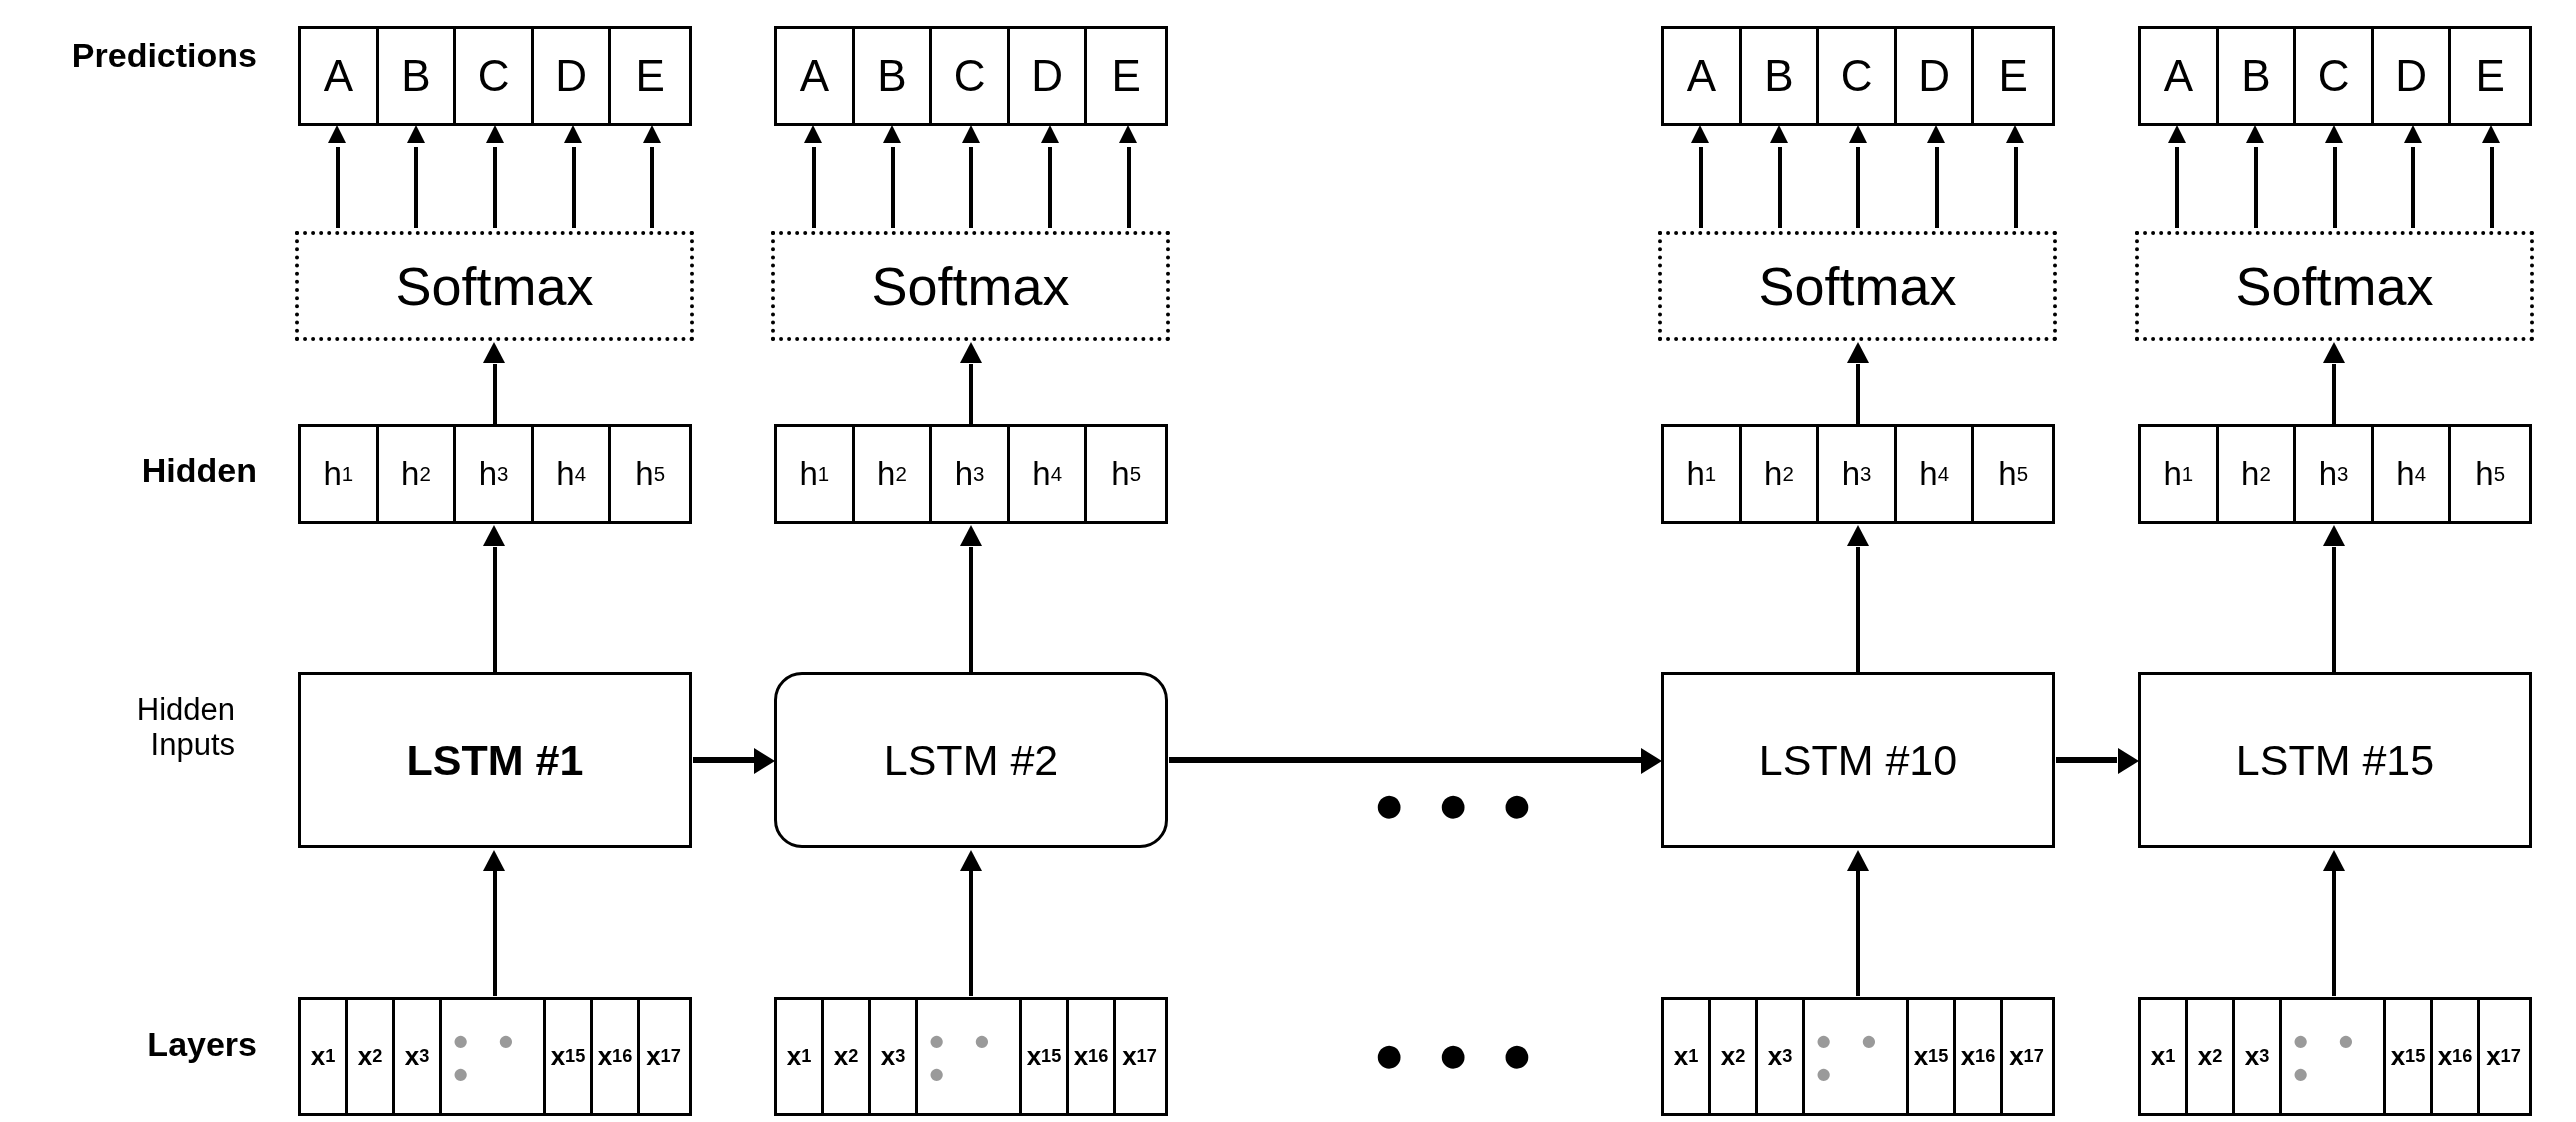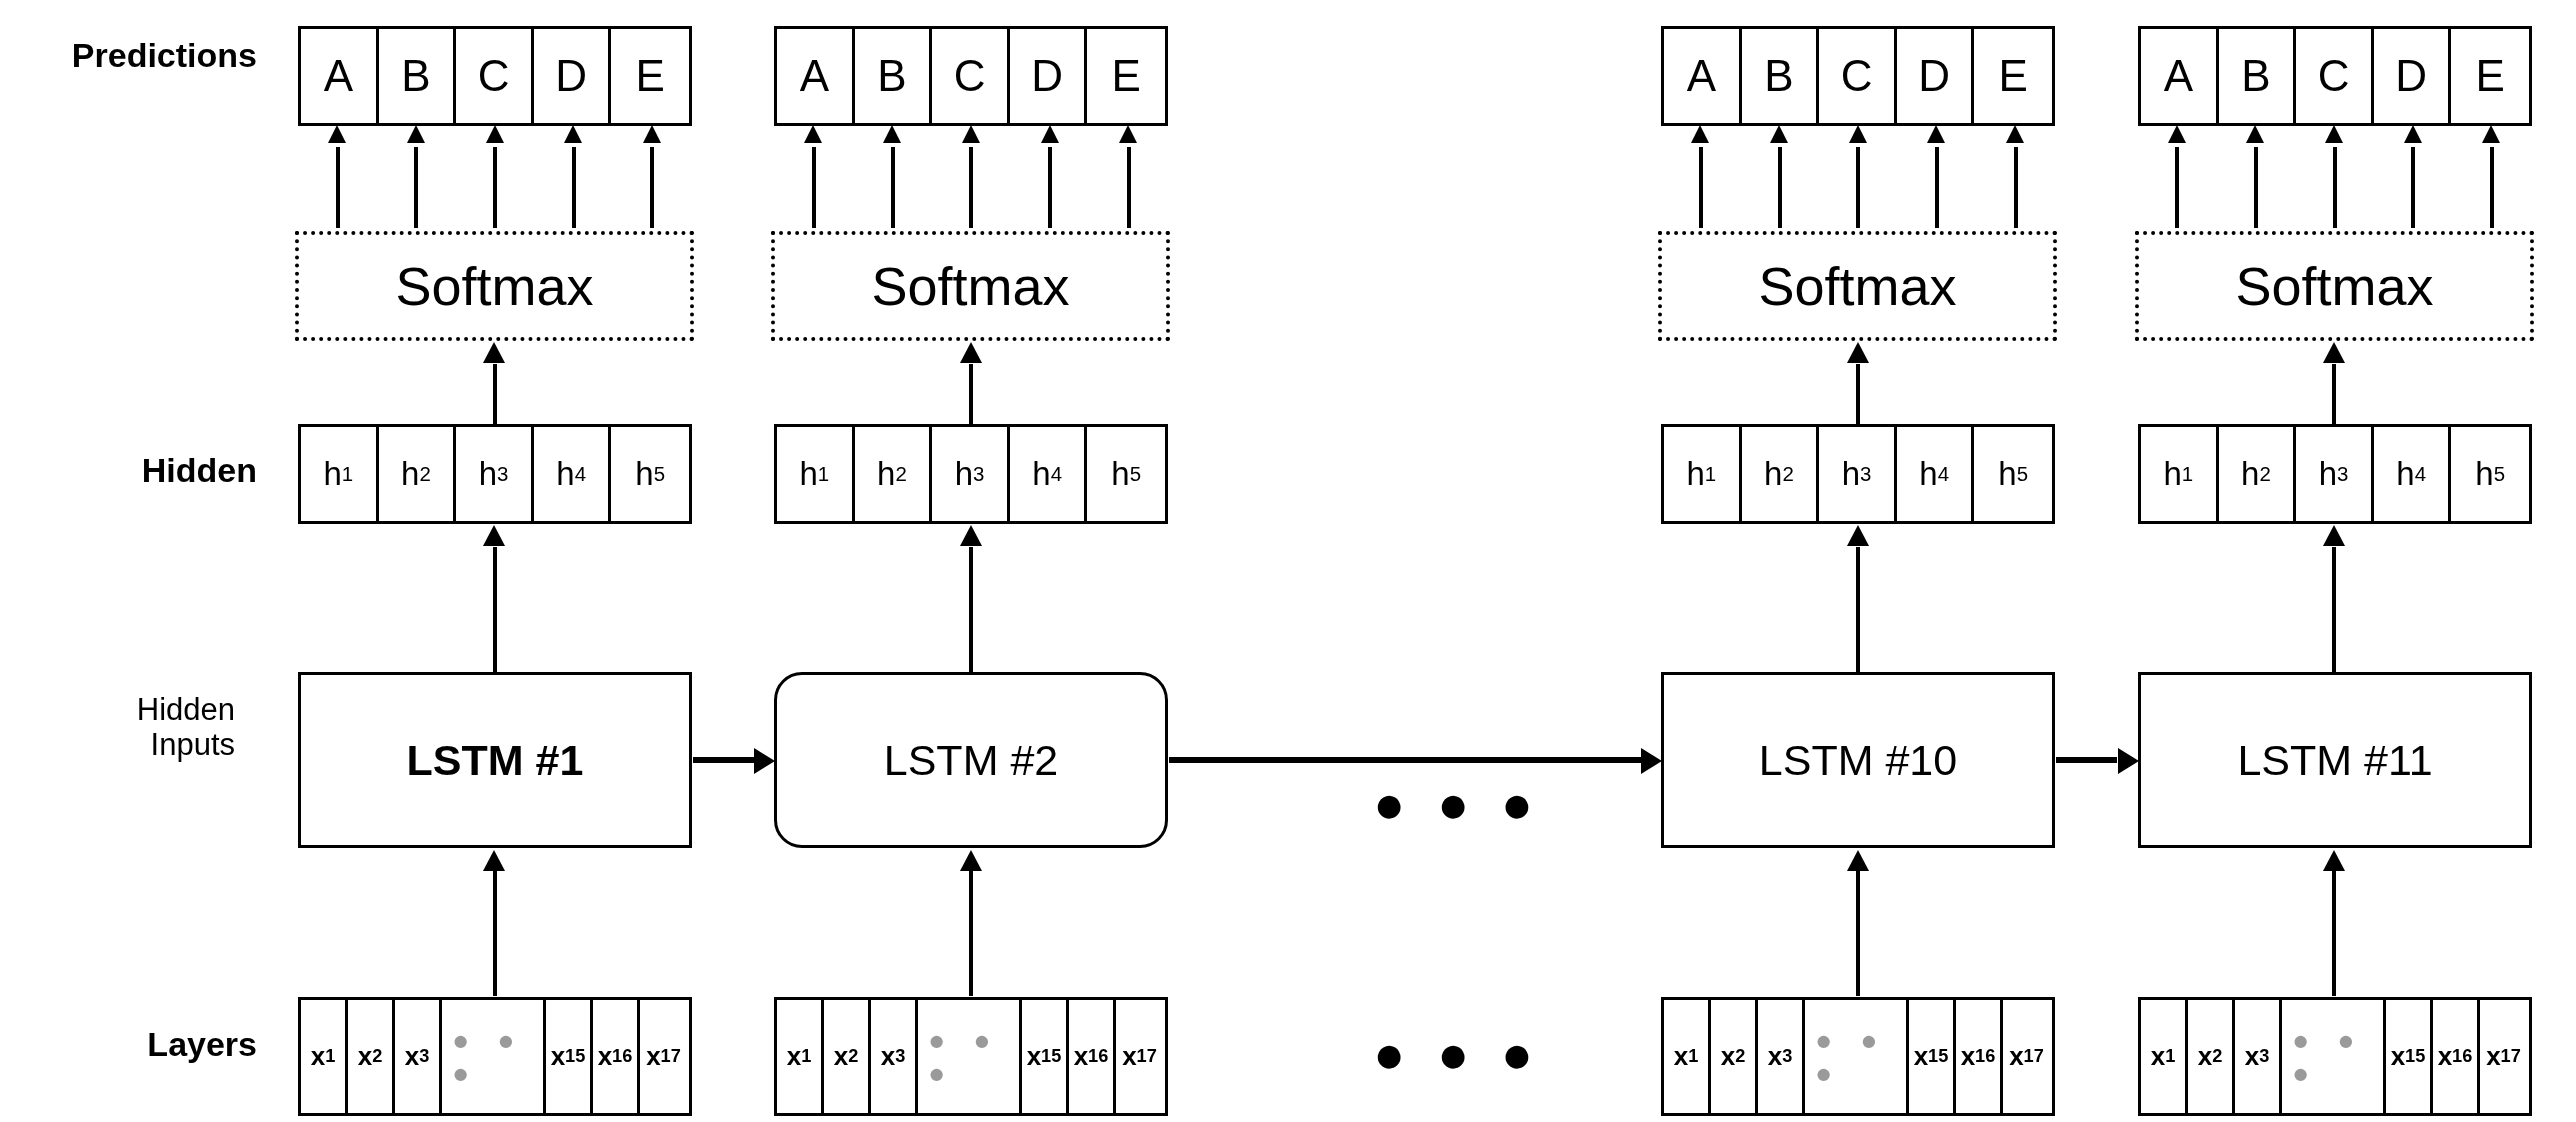--- a/index.html
+++ b/index.html
@@ -420,21 +420,21 @@
           <span>h</span>
           <sub>4</sub>
         </div>
         <div class="cell" style="width: 79px; height: 100%;">
           <span>h</span>
           <sub>5</sub>
         </div>
       </div>
       <div class="vline" style="left: 2332px; top: 547px; height: 125px;"></div>
       <div class="arrow-up-head" style="left: 2323px; top: 525px;"></div>
-      <div class="lstm" style="left: 2138px; top: 672px; width: 394px; height: 176px;">LSTM #11</div>
+      <div class="lstm" style="left: 2138px; top: 672px; width: 394px; height: 176px;">LSTM #15</div>
       <div class="vline" style="left: 2332px; top: 871px; height: 125px;"></div>
       <div class="arrow-up-head" style="left: 2323px; top: 850px;"></div>
       <div class="strip in-strip" style="left: 2138px; top: 997px; width: 394px; height: 119px;">
         <div class="cell" style="width: 47px; height: 100%;">
           <span>x</span>
           <sub>1</sub>
         </div>
         <div class="cell" style="width: 47px; height: 100%;">
           <span>x</span>
           <sub>2</sub>

